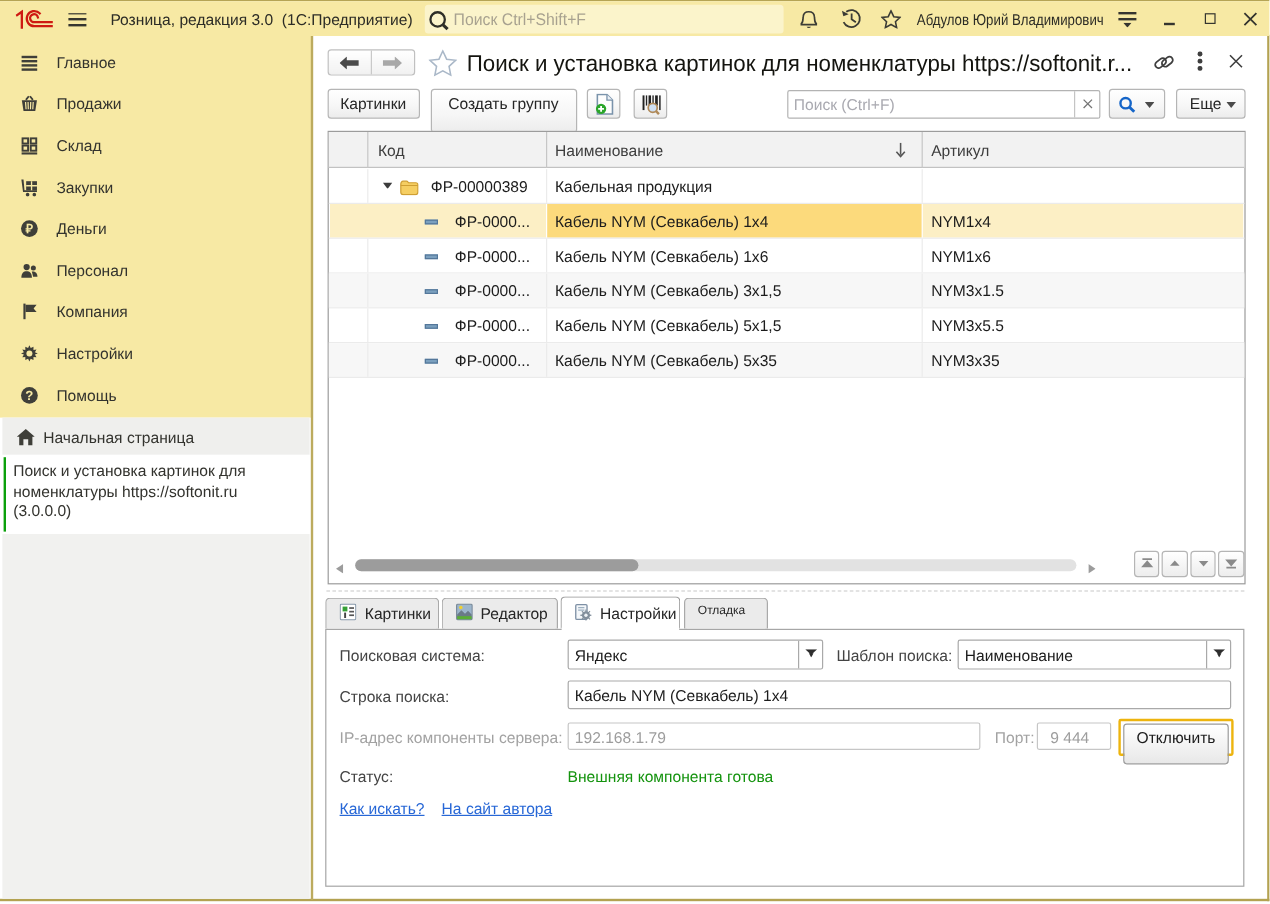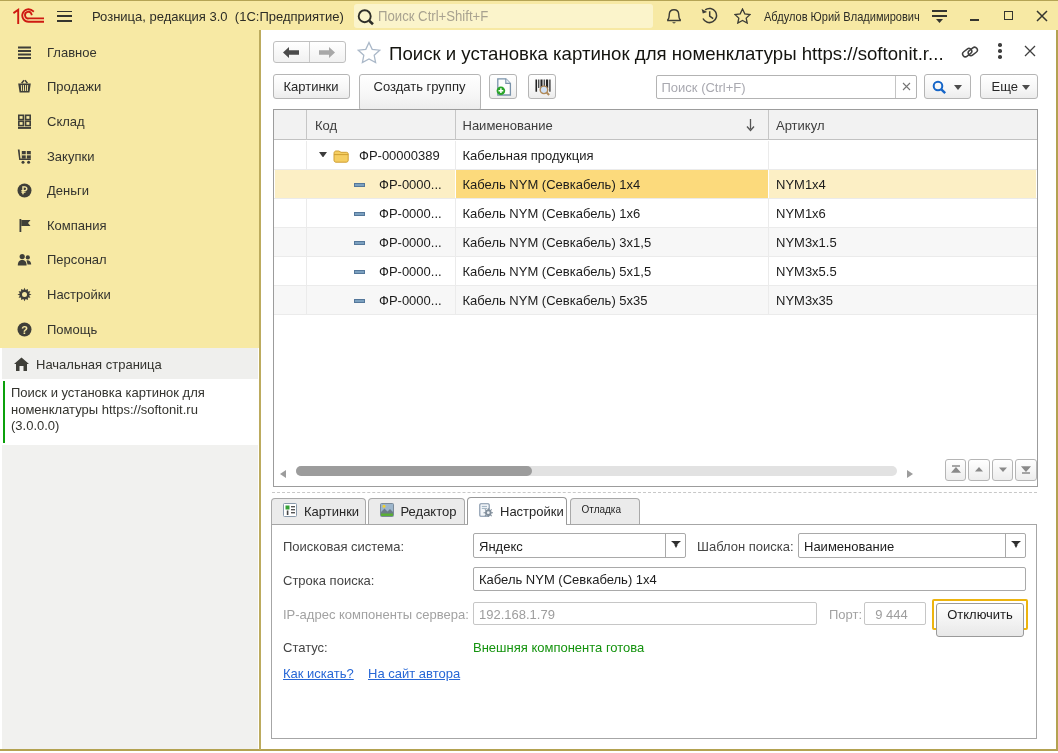--- a/index.html
+++ b/index.html
@@ -132,36 +132,36 @@
       <div style="height:34.6px;display:flex;align-items:center;">
     <svg style="margin-left:17px;" width="15" height="15" viewBox="0 0 15 15">
           <circle cx="7.5" cy="7.5" r="7" fill="#3f3f39"></circle>
           <text x="7.5" y="11.2" font-family="Liberation Sans" font-size="10.5" font-weight="bold" fill="#f7e9a4" text-anchor="middle">₽</text>
         </svg>
     <span style="margin-left:15px;font-size:13px;color:#33332e;">Деньги</span>
       </div>
       <div style="height:34.6px;display:flex;align-items:center;">
     <svg style="margin-left:17px;" width="15" height="15" viewBox="0 0 15 15">
           <g fill="#3f3f39">
-            <rect x="2.5" y="1" width="1.8" height="13"></rect>
-            <path d="M4.3 2 L13.5 2 L11 5 L13.5 8 L4.3 8 Z"></path>
-          </g>
-        </svg>
-    <span style="margin-left:15px;font-size:13px;color:#33332e;">Компания</span>
-      </div>
-      <div style="height:34.6px;display:flex;align-items:center;">
-    <svg style="margin-left:17px;" width="15" height="15" viewBox="0 0 15 15">
-          <g fill="#3f3f39">
             <circle cx="5.2" cy="4.6" r="2.6"></circle>
             <path d="M0.8 13.5 C0.8 9.5 2.6 8 5.2 8 C7.8 8 9.6 9.5 9.6 13.5 Z"></path>
             <circle cx="10.8" cy="5.4" r="2.1"></circle>
             <path d="M9.5 8.3 C11.8 7.8 14.2 9.3 14.2 12.6 L10.6 12.6"></path>
           </g>
         </svg>
     <span style="margin-left:15px;font-size:13px;color:#33332e;">Персонал</span>
+      </div>
+      <div style="height:34.6px;display:flex;align-items:center;">
+    <svg style="margin-left:17px;" width="15" height="15" viewBox="0 0 15 15">
+          <g fill="#3f3f39">
+            <rect x="2.5" y="1" width="1.8" height="13"></rect>
+            <path d="M4.3 2 L13.5 2 L11 5 L13.5 8 L4.3 8 Z"></path>
+          </g>
+        </svg>
+    <span style="margin-left:15px;font-size:13px;color:#33332e;">Компания</span>
       </div>
       <div style="height:34.6px;display:flex;align-items:center;">
     <svg style="margin-left:17px;" width="15" height="15" viewBox="0 0 15 15">
           <g fill="#3f3f39">
             <path d="M7.5 0.8 L8.6 3 L10.9 2 L10.9 4.6 L13.4 4.3 L12.1 6.5 L14.5 7.5 L12.1 8.5 L13.4 10.7 L10.9 10.4 L10.9 13 L8.6 12 L7.5 14.2 L6.4 12 L4.1 13 L4.1 10.4 L1.6 10.7 L2.9 8.5 L0.5 7.5 L2.9 6.5 L1.6 4.3 L4.1 4.6 L4.1 2 L6.4 3 Z"></path>
             <circle cx="7.5" cy="7.5" r="2.5" fill="#f7e9a4"></circle>
           </g>
         </svg>
     <span style="margin-left:15px;font-size:13px;color:#33332e;">Настройки</span>
       </div>

